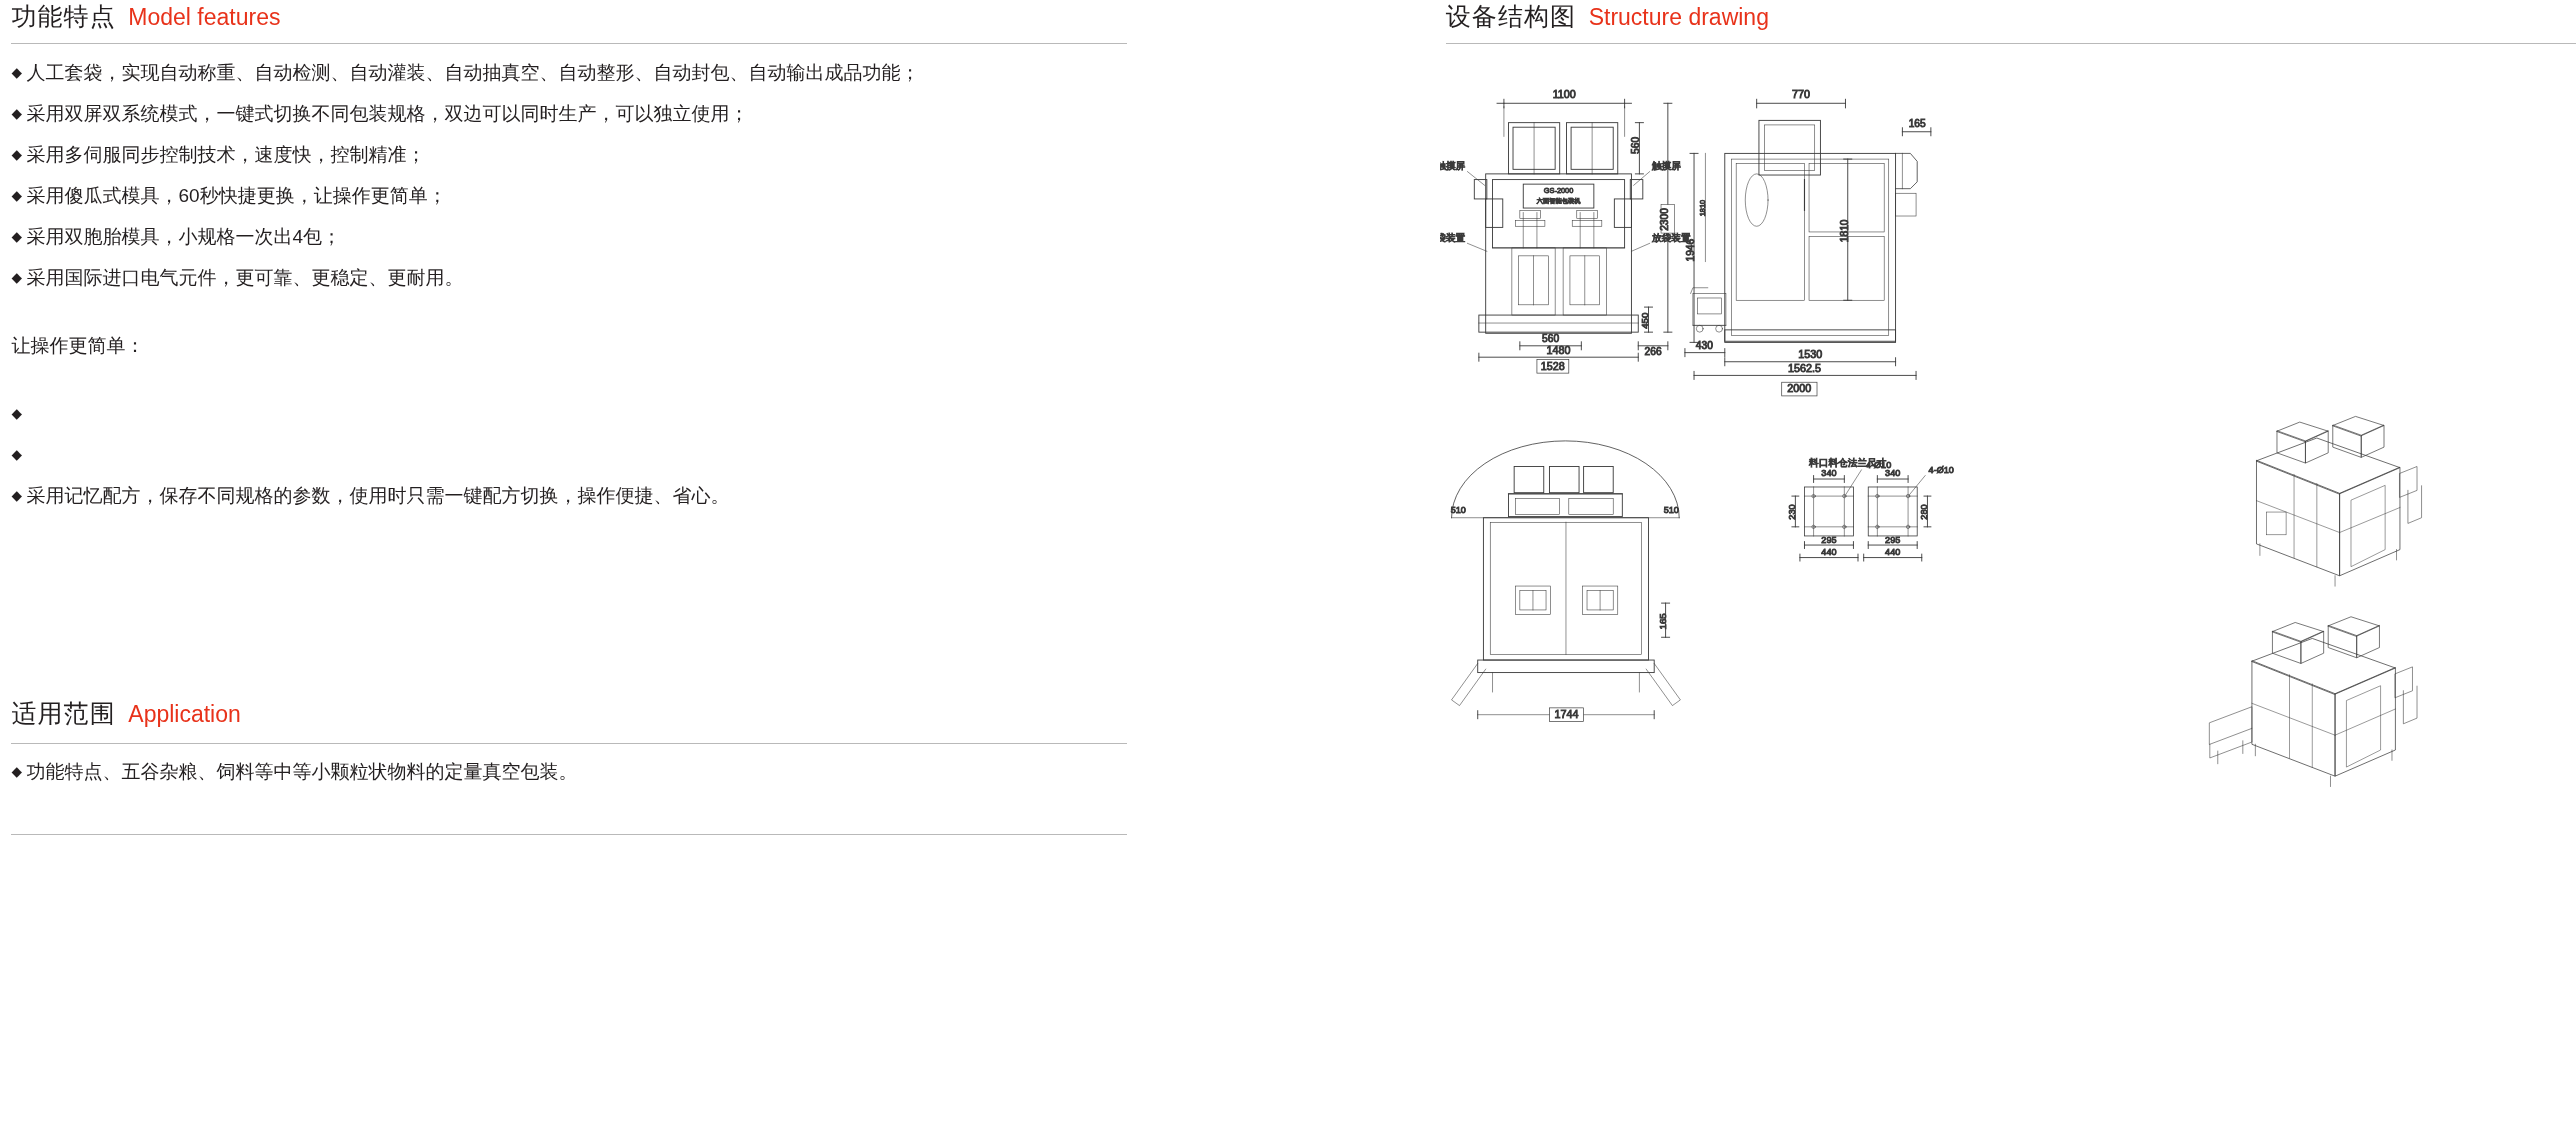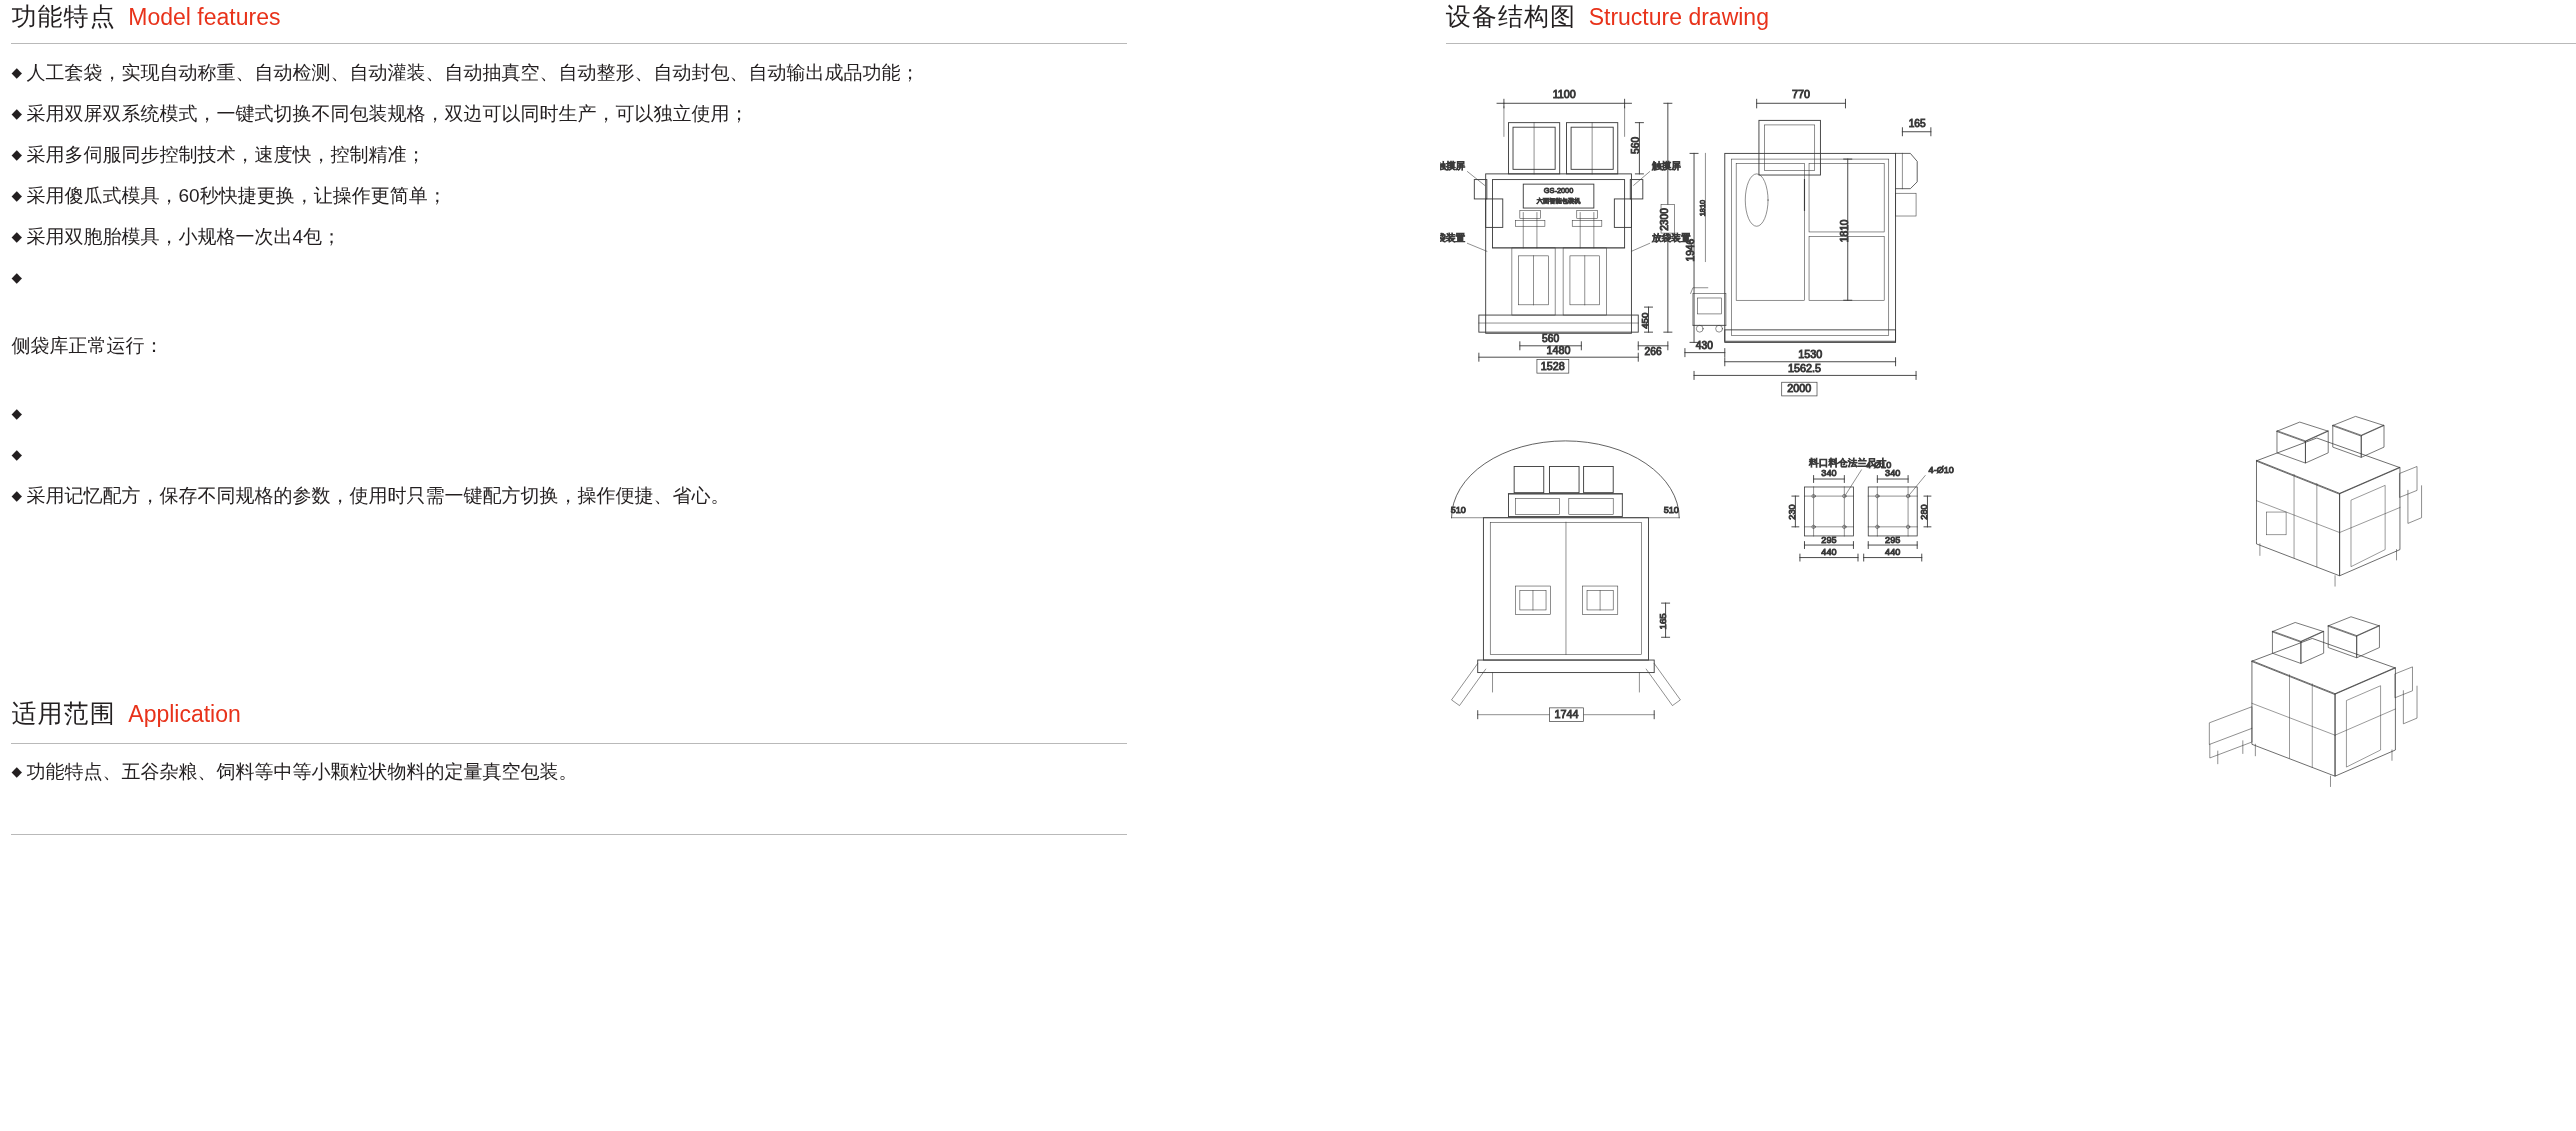--- a/index.html
+++ b/index.html
@@ -123,25 +123,26 @@
     <div class="bullet-row">
       <span class="bullet-mark">◆</span>
       <span>采用傻瓜式模具，60秒快捷更换，让操作更简单；</span>
     </div>
     <div class="bullet-row">
       <span class="bullet-mark">◆</span>
       <span>采用双胞胎模具，小规格一次出4包；</span>
     </div>
     <div class="bullet-row">
       <span class="bullet-mark">◆</span>
+      <span>采用国际进口电气元件，更可靠、更稳定、更耐用。</span>
     </div>
 
     <div class="spacer-row"></div>
 
-    <div class="plain-row">侧袋库正常运行：</div>
+    <div class="plain-row">让操作更简单：</div>
 
     <div class="spacer-row"></div>
 
     <div class="bullet-row">
       <span class="bullet-mark">◆</span>
     </div>
     <div class="bullet-row">
       <span class="bullet-mark">◆</span>
     </div>
     <div class="bullet-row">

